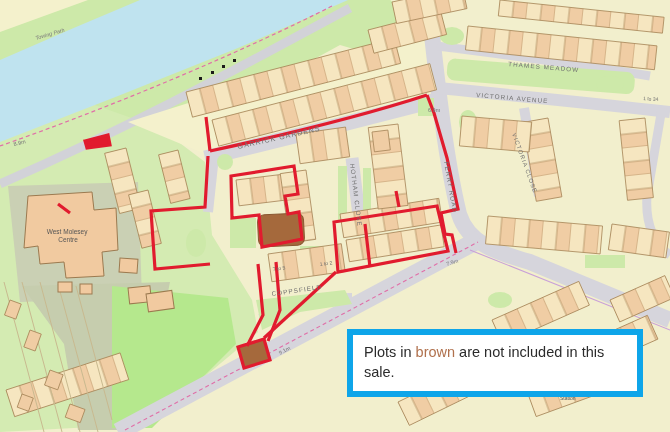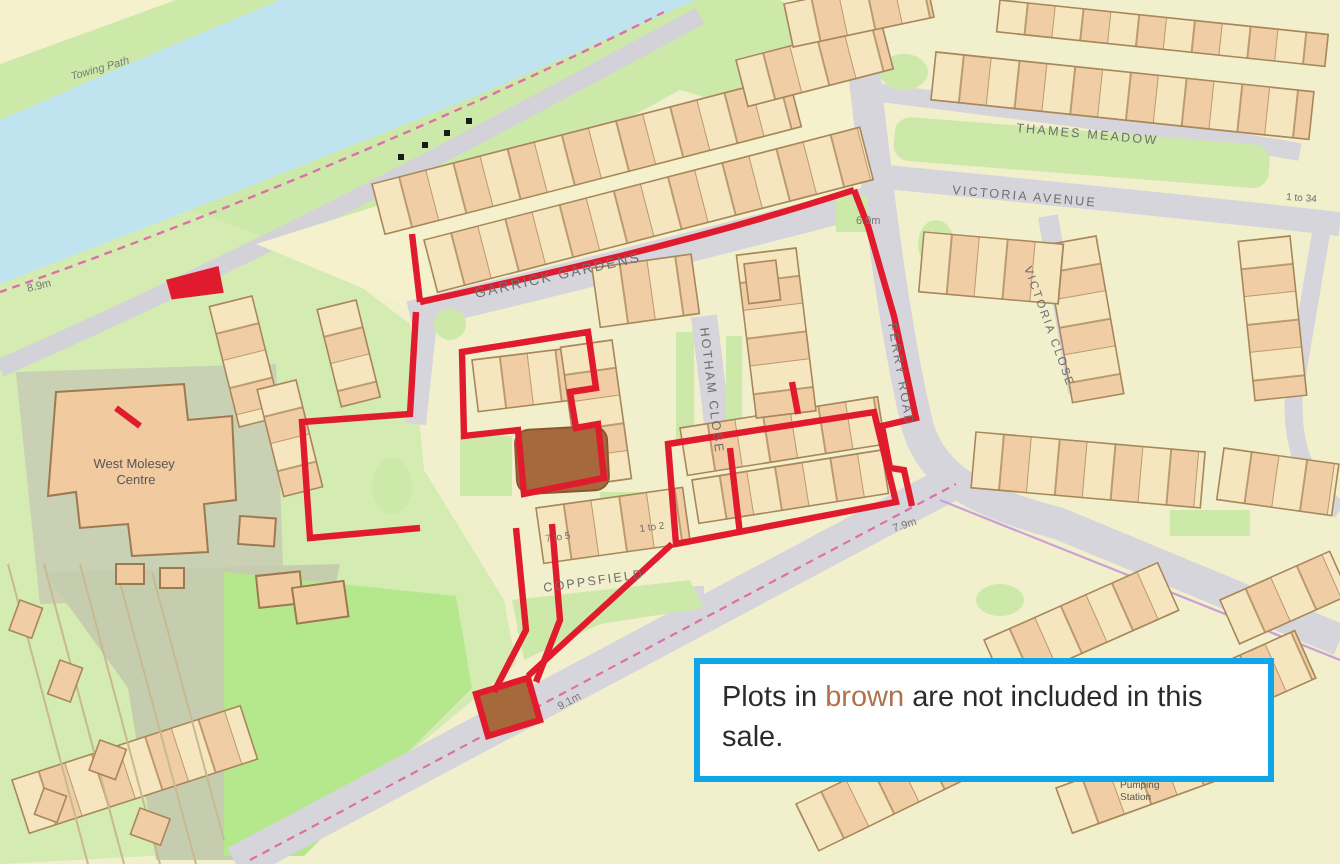--- a/index.html
+++ b/index.html
@@ -3,21 +3,21 @@
 <meta charset="utf-8">
 <style>
   html,body{margin:0;padding:0;}
   body{width:670px;height:432px;overflow:hidden;font-family:"Liberation Sans",sans-serif;background:#f2efcd;}
   .viewport{position:relative;width:670px;height:432px;}
   svg{position:absolute;left:0;top:0;display:block;}
   .map-label{fill:#6f6f6f;letter-spacing:1.1px;}
   .map-label-sm{fill:#7b7b7b;}
   .note-box{
     position:absolute;left:347px;top:329px;width:262px;
-    background:#ffffff;border:3px solid #0ea5e9;
+    background:#ffffff;border:6px solid #0ea5e9;
     padding:7px 11px 9px 11px;
     font-size:14.5px;line-height:1.38;color:#2b2b2b;
   }
   .brown-word{color:#b0714d;}
 </style>
 </head>
 <body>
 
 <div class="viewport">
 <svg width="670" height="432" viewBox="0 0 670 432">

